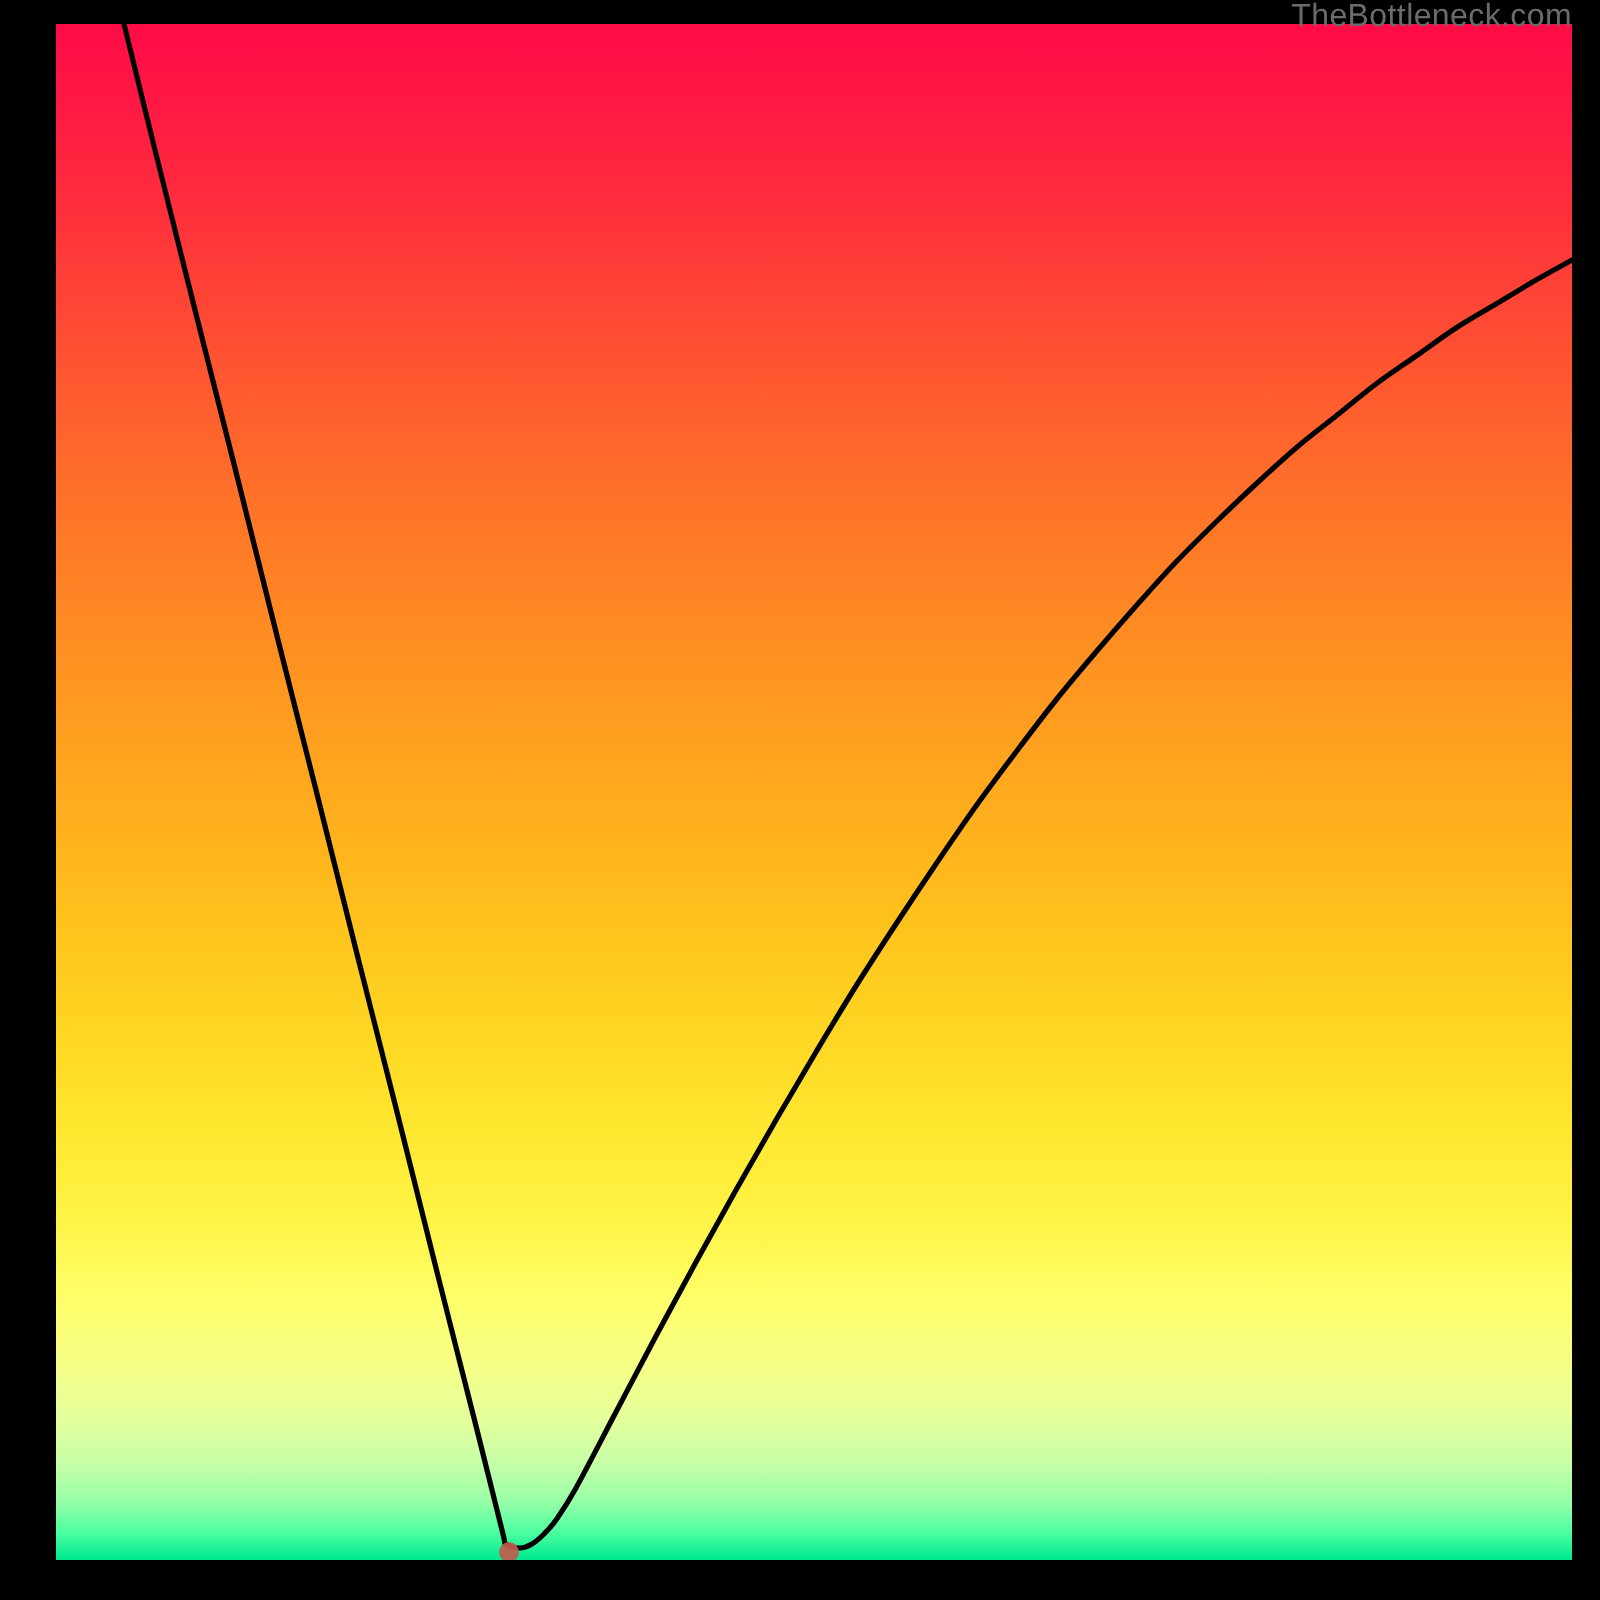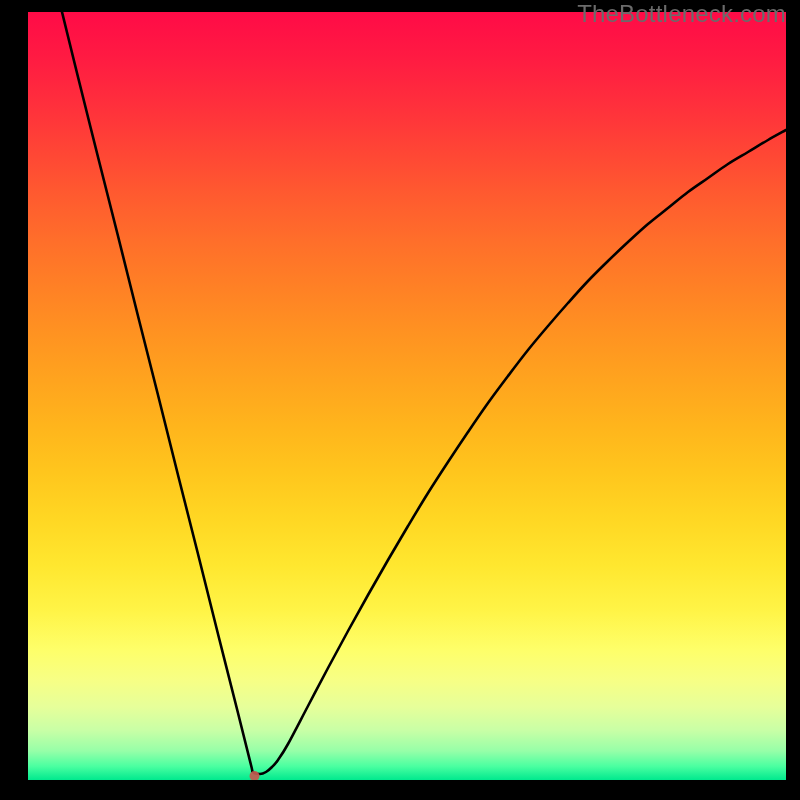--- a/index.html
+++ b/index.html
@@ -36,21 +36,21 @@
     left: 0;
     top: 0;
     width: 100%;
     height: 100%;
   }
   .watermark {
     position: absolute;
     top: 0;
     right: 14px;
     color: #6b6b6b;
-    font-size: 24px;
+    font-size: 16px;
     font-weight: 400;
     letter-spacing: 0.2px;
   }
 </style>
 </head>
 <body>
 
 <div class="stage">
 
   <div class="plot-area">

